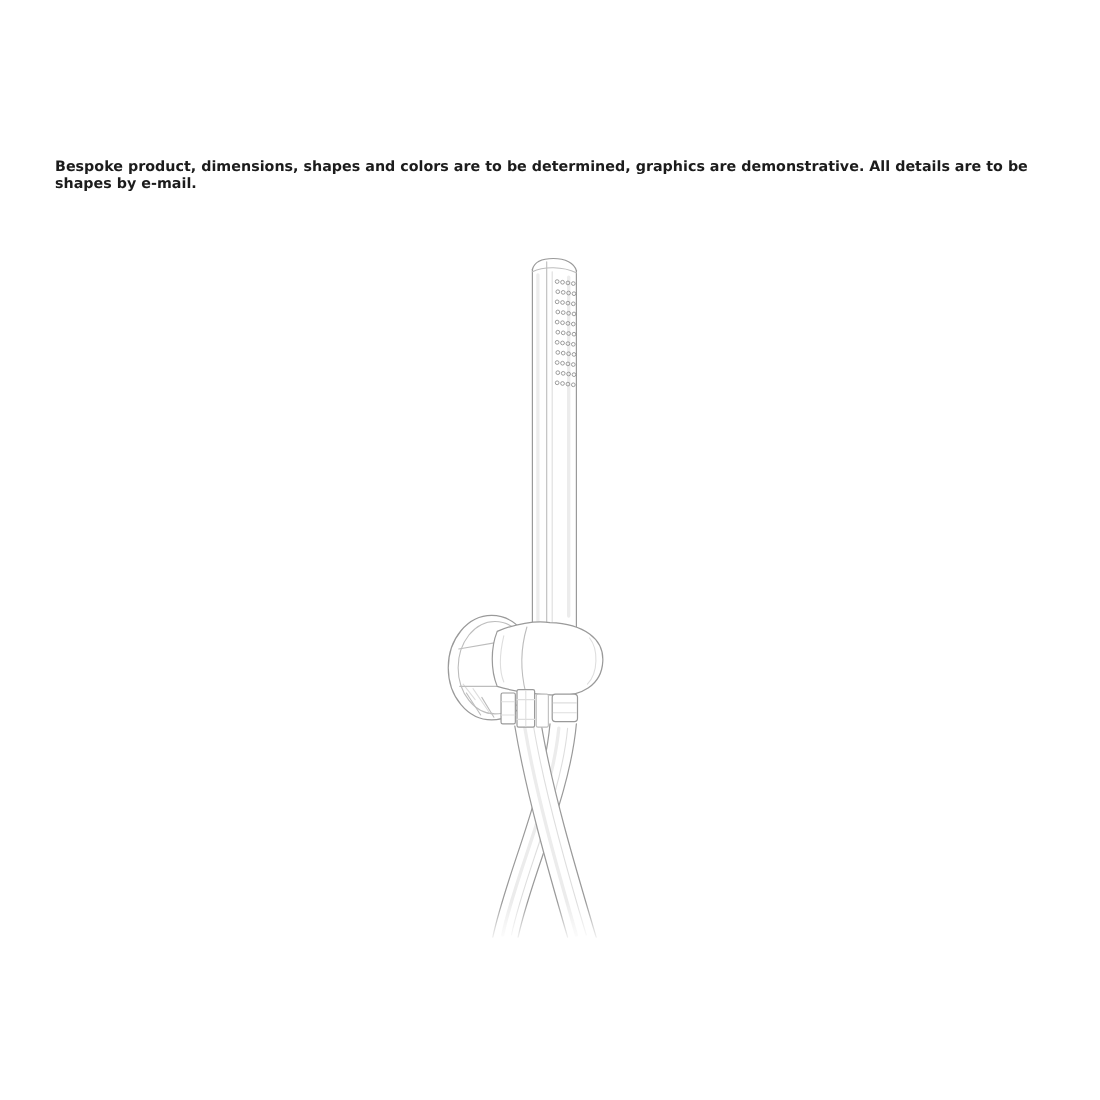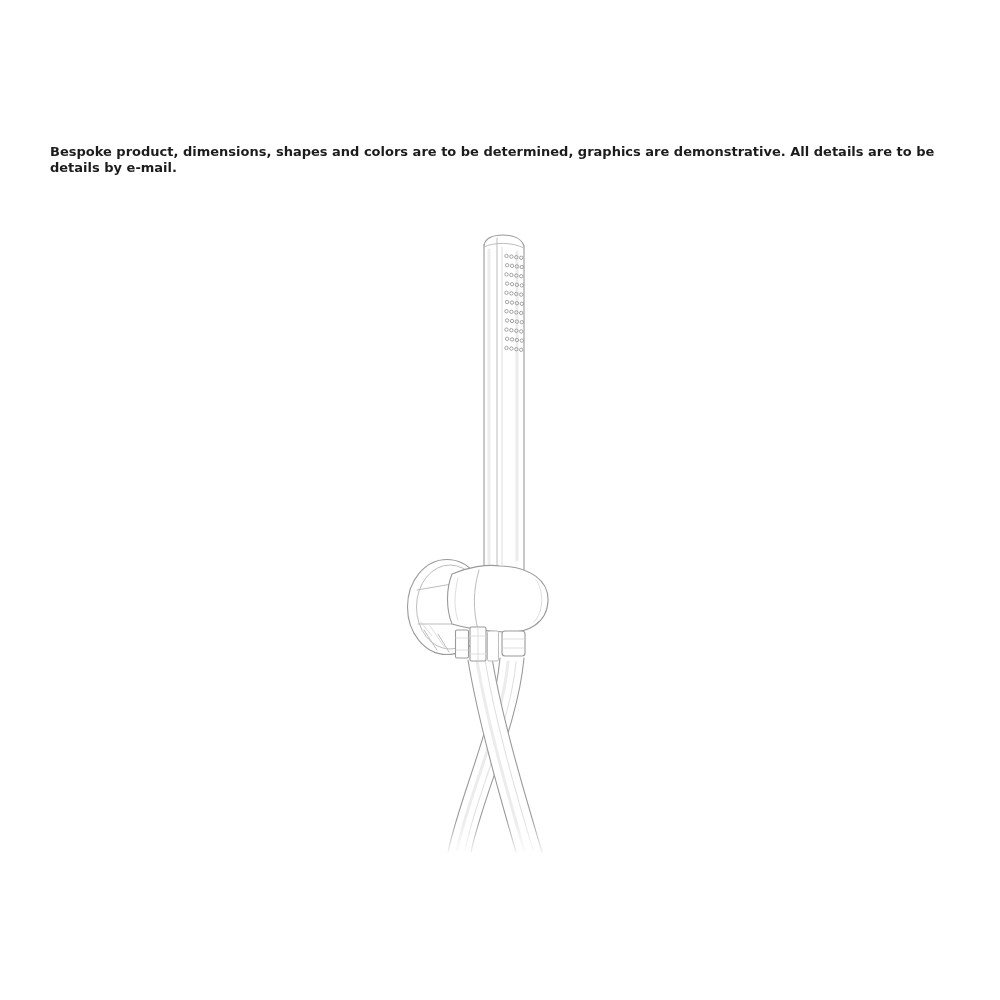--- a/index.html
+++ b/index.html
@@ -44,21 +44,21 @@
   .ln-sh   { stroke: #ececec; stroke-width: 3;   fill: none; stroke-linecap: round; }
   .fill-w  { fill: #ffffff; }
 </style>
 </head>
 <body>
 
 <div class="page">
 
   <div class="disclaimer">
     <div class="line">Bespoke product, dimensions, shapes and colors are to be determined, graphics are demonstrative. All details are to be</div>
-    <div class="line">details by e-mail.</div>
+    <div class="line">shapes by e-mail.</div>
   </div>
 
   <div class="figure-wrap">
     <svg width="1000" height="1000" viewBox="0 0 1000 1000">
       <defs>
         <linearGradient id="fadeWhite" x1="0" y1="0" x2="0" y2="1">
           <stop offset="0" stop-color="#ffffff" stop-opacity="0"></stop>
           <stop offset="1" stop-color="#ffffff" stop-opacity="1"></stop>
         </linearGradient>
       </defs>

